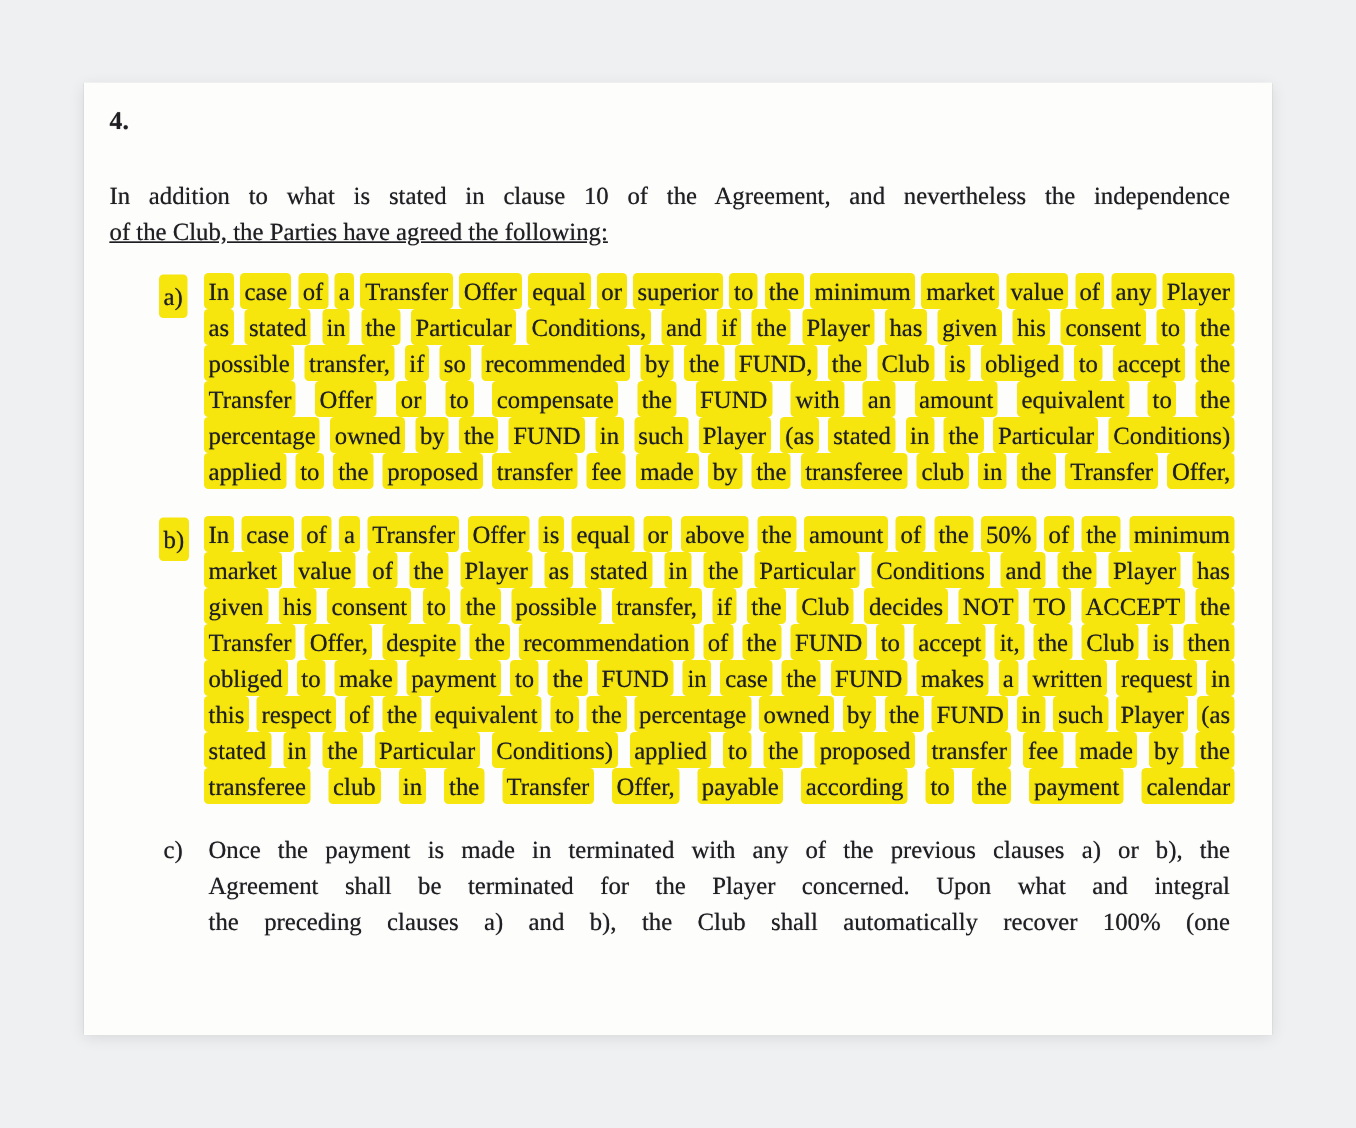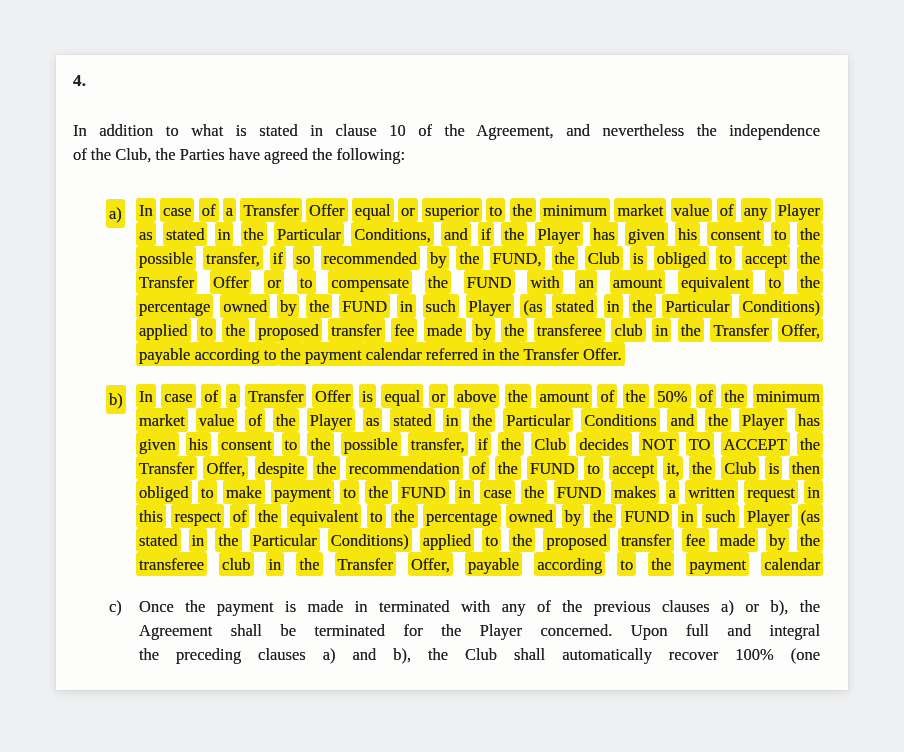--- a/index.html
+++ b/index.html
@@ -36,40 +36,41 @@
     margin-bottom: 28px;
     white-space: nowrap;
   }
   .h-num {
     flex: none;
     width: 68px;
   }
   .intro {
     font-size: 16.5px;
     line-height: 24px;
-    margin-bottom: 32px;
+    margin-bottom: 16px;
   }
   .clause {
     position: relative;
     margin: 0 0 18px 36px;
     padding-left: 30px;
     font-size: 16.5px;
     line-height: 24px;
   }
   .clause .label {
     position: absolute;
     left: 0;
     top: 0;
   }
   .line.just {
     text-align: justify;
     text-align-last: justify;
   }
   .line.nat {
     text-align: left;
+    text-decoration: underline;
   }
   .hl {
     background: var(--hl, #f6e60e);
     padding: 3px 3px 2px;
     margin: 0 -3px;
     border-radius: 3px;
   }
 </style>
 </head>
 <body>
@@ -86,39 +87,38 @@
     <div id="clauses">
         <div class="clause">
           <span class="label hl">a)</span>
           <div class="cbody">
             <div class="line just"><span class="hl">In</span> <span class="hl">case</span> <span class="hl">of</span> <span class="hl">a</span> <span class="hl">Transfer</span> <span class="hl">Offer</span> <span class="hl">equal</span> <span class="hl">or</span> <span class="hl">superior</span> <span class="hl">to</span> <span class="hl">the</span> <span class="hl">minimum</span> <span class="hl">market</span> <span class="hl">value</span> <span class="hl">of</span> <span class="hl">any</span> <span class="hl">Player</span></div>
             <div class="line just"><span class="hl">as</span> <span class="hl">stated</span> <span class="hl">in</span> <span class="hl">the</span> <span class="hl">Particular</span> <span class="hl">Conditions,</span> <span class="hl">and</span> <span class="hl">if</span> <span class="hl">the</span> <span class="hl">Player</span> <span class="hl">has</span> <span class="hl">given</span> <span class="hl">his</span> <span class="hl">consent</span> <span class="hl">to</span> <span class="hl">the</span></div>
             <div class="line just"><span class="hl">possible</span> <span class="hl">transfer,</span> <span class="hl">if</span> <span class="hl">so</span> <span class="hl">recommended</span> <span class="hl">by</span> <span class="hl">the</span> <span class="hl">FUND,</span> <span class="hl">the</span> <span class="hl">Club</span> <span class="hl">is</span> <span class="hl">obliged</span> <span class="hl">to</span> <span class="hl">accept</span> <span class="hl">the</span></div>
             <div class="line just"><span class="hl">Transfer</span> <span class="hl">Offer</span> <span class="hl">or</span> <span class="hl">to</span> <span class="hl">compensate</span> <span class="hl">the</span> <span class="hl">FUND</span> <span class="hl">with</span> <span class="hl">an</span> <span class="hl">amount</span> <span class="hl">equivalent</span> <span class="hl">to</span> <span class="hl">the</span></div>
             <div class="line just"><span class="hl">percentage</span> <span class="hl">owned</span> <span class="hl">by</span> <span class="hl">the</span> <span class="hl">FUND</span> <span class="hl">in</span> <span class="hl">such</span> <span class="hl">Player</span> <span class="hl">(as</span> <span class="hl">stated</span> <span class="hl">in</span> <span class="hl">the</span> <span class="hl">Particular</span> <span class="hl">Conditions)</span></div>
             <div class="line just"><span class="hl">applied</span> <span class="hl">to</span> <span class="hl">the</span> <span class="hl">proposed</span> <span class="hl">transfer</span> <span class="hl">fee</span> <span class="hl">made</span> <span class="hl">by</span> <span class="hl">the</span> <span class="hl">transferee</span> <span class="hl">club</span> <span class="hl">in</span> <span class="hl">the</span> <span class="hl">Transfer</span> <span class="hl">Offer,</span></div>
-            <div class="line nat"><span class="hl">payable</span> <span class="hl">according</span> <span class="hl">to</span> <span class="hl">the</span> <span class="hl">payment</span> <span class="hl">calendar</span> <span class="hl">referred</span> <span class="hl">in</span> <span class="hl">the</span> <span class="hl">Transfer</span> <span class="hl">Offer.</span></div>
           </div>
         </div>
         <div class="clause">
           <span class="label hl">b)</span>
           <div class="cbody">
             <div class="line just"><span class="hl">In</span> <span class="hl">case</span> <span class="hl">of</span> <span class="hl">a</span> <span class="hl">Transfer</span> <span class="hl">Offer</span> <span class="hl">is</span> <span class="hl">equal</span> <span class="hl">or</span> <span class="hl">above</span> <span class="hl">the</span> <span class="hl">amount</span> <span class="hl">of</span> <span class="hl">the</span> <span class="hl">50%</span> <span class="hl">of</span> <span class="hl">the</span> <span class="hl">minimum</span></div>
             <div class="line just"><span class="hl">market</span> <span class="hl">value</span> <span class="hl">of</span> <span class="hl">the</span> <span class="hl">Player</span> <span class="hl">as</span> <span class="hl">stated</span> <span class="hl">in</span> <span class="hl">the</span> <span class="hl">Particular</span> <span class="hl">Conditions</span> <span class="hl">and</span> <span class="hl">the</span> <span class="hl">Player</span> <span class="hl">has</span></div>
             <div class="line just"><span class="hl">given</span> <span class="hl">his</span> <span class="hl">consent</span> <span class="hl">to</span> <span class="hl">the</span> <span class="hl">possible</span> <span class="hl">transfer,</span> <span class="hl">if</span> <span class="hl">the</span> <span class="hl">Club</span> <span class="hl">decides</span> <span class="hl">NOT</span> <span class="hl">TO</span> <span class="hl">ACCEPT</span> <span class="hl">the</span></div>
             <div class="line just"><span class="hl">Transfer</span> <span class="hl">Offer,</span> <span class="hl">despite</span> <span class="hl">the</span> <span class="hl">recommendation</span> <span class="hl">of</span> <span class="hl">the</span> <span class="hl">FUND</span> <span class="hl">to</span> <span class="hl">accept</span> <span class="hl">it,</span> <span class="hl">the</span> <span class="hl">Club</span> <span class="hl">is</span> <span class="hl">then</span></div>
             <div class="line just"><span class="hl">obliged</span> <span class="hl">to</span> <span class="hl">make</span> <span class="hl">payment</span> <span class="hl">to</span> <span class="hl">the</span> <span class="hl">FUND</span> <span class="hl">in</span> <span class="hl">case</span> <span class="hl">the</span> <span class="hl">FUND</span> <span class="hl">makes</span> <span class="hl">a</span> <span class="hl">written</span> <span class="hl">request</span> <span class="hl">in</span></div>
             <div class="line just"><span class="hl">this</span> <span class="hl">respect</span> <span class="hl">of</span> <span class="hl">the</span> <span class="hl">equivalent</span> <span class="hl">to</span> <span class="hl">the</span> <span class="hl">percentage</span> <span class="hl">owned</span> <span class="hl">by</span> <span class="hl">the</span> <span class="hl">FUND</span> <span class="hl">in</span> <span class="hl">such</span> <span class="hl">Player</span> <span class="hl">(as</span></div>
             <div class="line just"><span class="hl">stated</span> <span class="hl">in</span> <span class="hl">the</span> <span class="hl">Particular</span> <span class="hl">Conditions)</span> <span class="hl">applied</span> <span class="hl">to</span> <span class="hl">the</span> <span class="hl">proposed</span> <span class="hl">transfer</span> <span class="hl">fee</span> <span class="hl">made</span> <span class="hl">by</span> <span class="hl">the</span></div>
             <div class="line just"><span class="hl">transferee</span> <span class="hl">club</span> <span class="hl">in</span> <span class="hl">the</span> <span class="hl">Transfer</span> <span class="hl">Offer,</span> <span class="hl">payable</span> <span class="hl">according</span> <span class="hl">to</span> <span class="hl">the</span> <span class="hl">payment</span> <span class="hl">calendar</span></div>
           </div>
         </div>
         <div class="clause">
           <span class="label">c)</span>
           <div class="cbody">
             <div class="line just">Once the payment is made in terminated with any of the previous clauses a) or b), the</div>
-            <div class="line just">Agreement shall be terminated for the Player concerned. Upon full and integral</div>
+            <div class="line just">Agreement shall be terminated for the Player concerned. Upon what and integral</div>
             <div class="line just">the preceding clauses a) and b), the Club shall automatically recover 100% (one</div>
           </div>
         </div>
       </div>
   </div>
 </div>
 
 </body></html>

